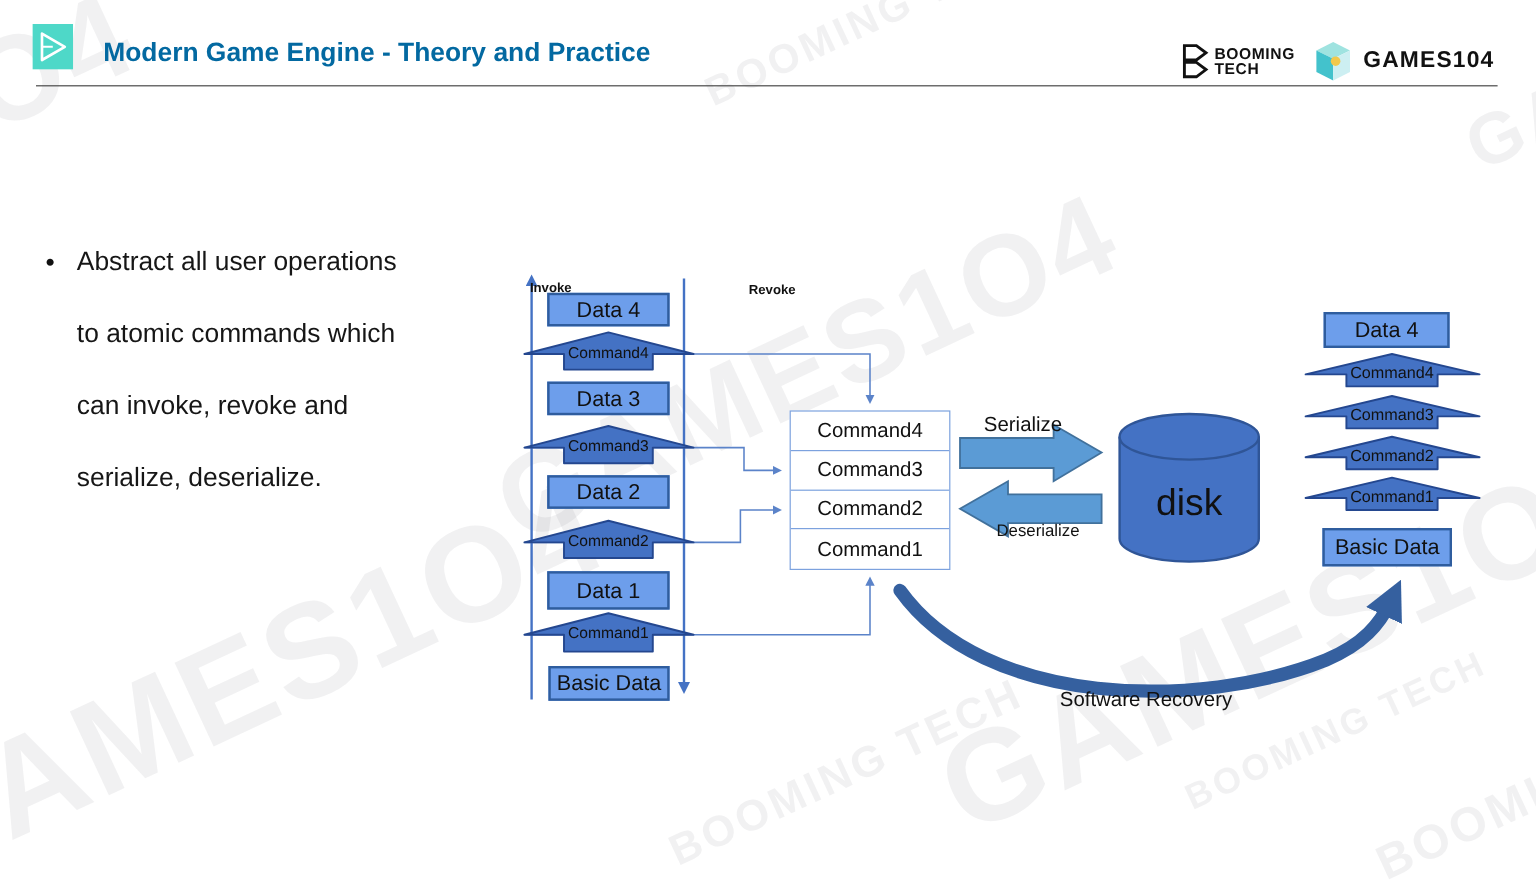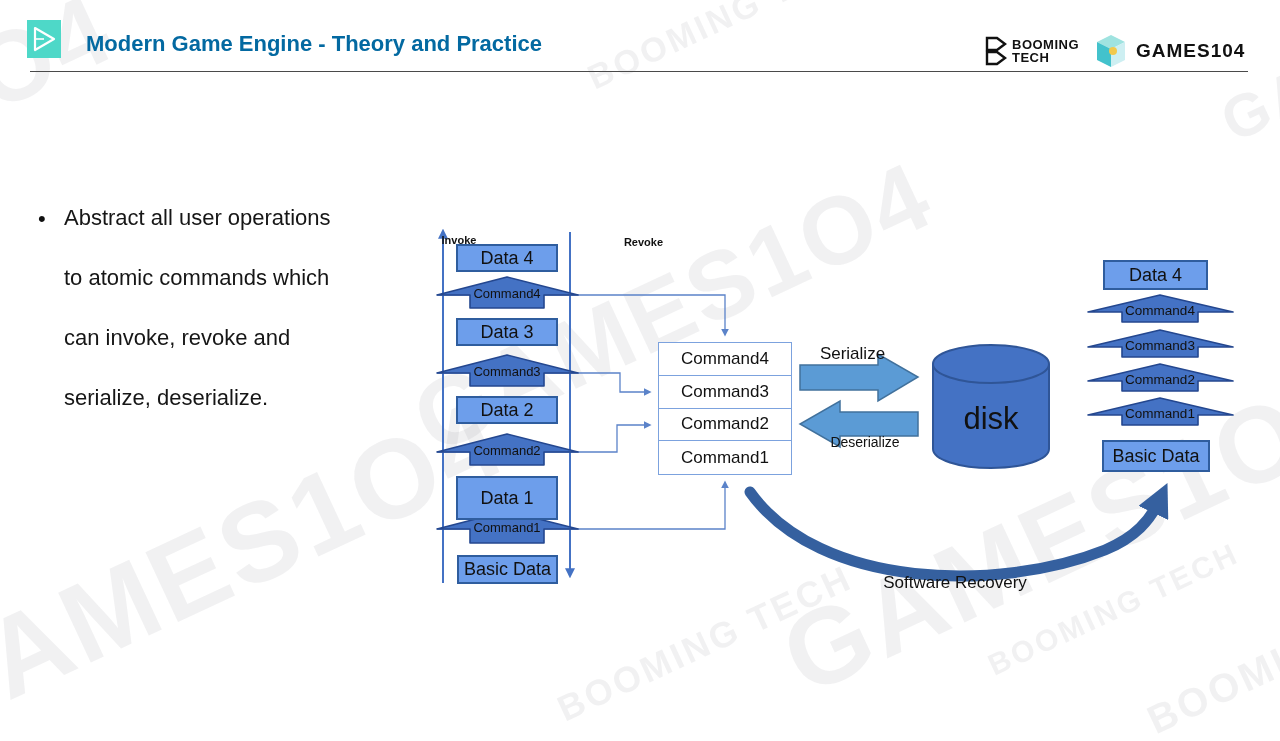--- a/index.html
+++ b/index.html
@@ -132,21 +132,21 @@
 
     <path d="M750,492 C820,590 1000,592 1105,550 C1136,537 1150,520 1159,501" fill="none" stroke="#35609F" stroke-width="11" stroke-linecap="round" marker-end="url(#mBig)"></path>
   </svg>
 
   <div class="lbl axis-lbl" style="left:390px; top:234px; width:50px;">Invoke</div>
   <div class="lbl axis-lbl" style="left:572px; top:236px; width:55px;">Revoke</div>
 
   <div class="databox" style="left:456px; top:244px; width:102px; height:28px;">Data 4</div>
   <div class="databox" style="left:456px; top:318px; width:102px; height:28px;">Data 3</div>
   <div class="databox" style="left:456px; top:396px; width:102px; height:28px;">Data 2</div>
-  <div class="databox" style="left:456px; top:476px; width:102px; height:44px;">Data 1</div>
+  <div class="databox" style="left:456px; top:476px; width:102px; height:32px;">Data 1</div>
   <div class="databox" style="left:457px; top:555px; width:101px; height:29px;">Basic Data</div>
 
   <div class="lbl cmd-lbl" style="left:437px; top:286px;">Command4</div>
   <div class="lbl cmd-lbl" style="left:437px; top:364px;">Command3</div>
   <div class="lbl cmd-lbl" style="left:437px; top:443px;">Command2</div>
   <div class="lbl cmd-lbl" style="left:437px; top:520px;">Command1</div>
 
   <div class="cmd-table">
     <div class="row">Command4</div>
     <div class="row">Command3</div>

